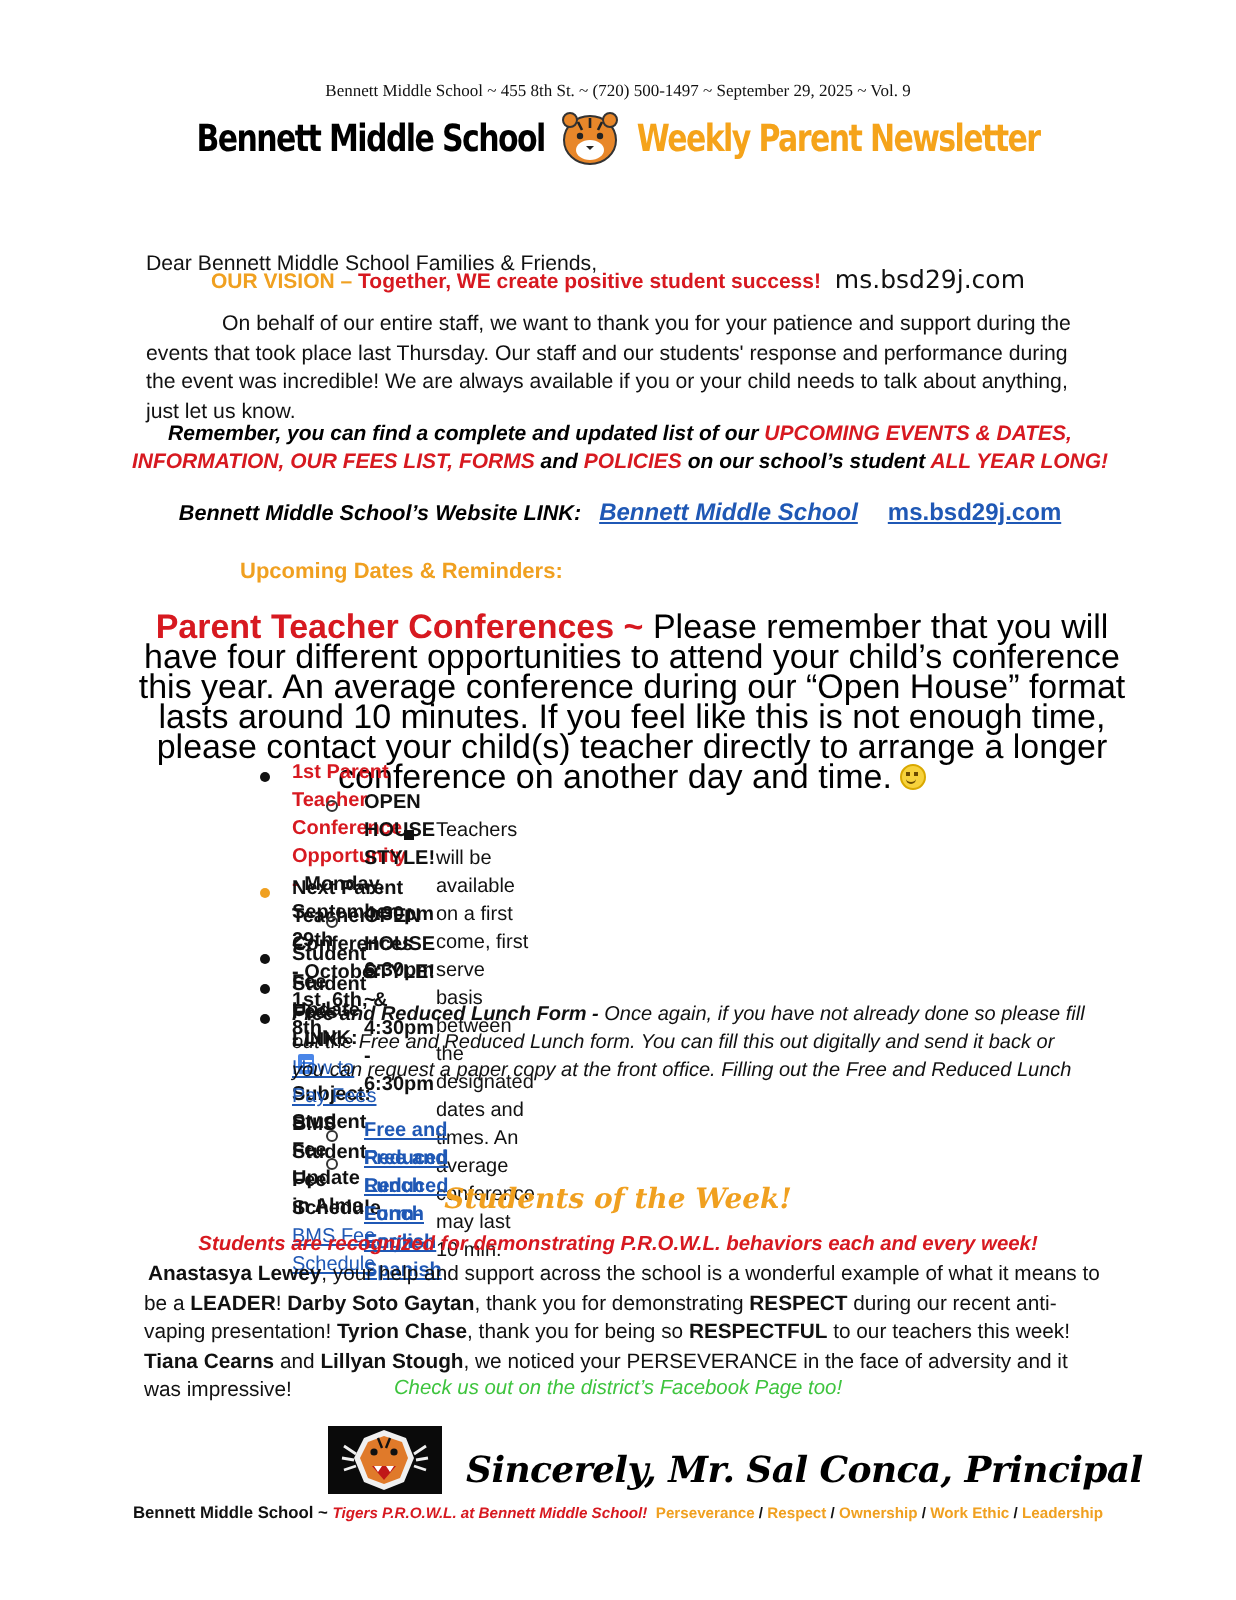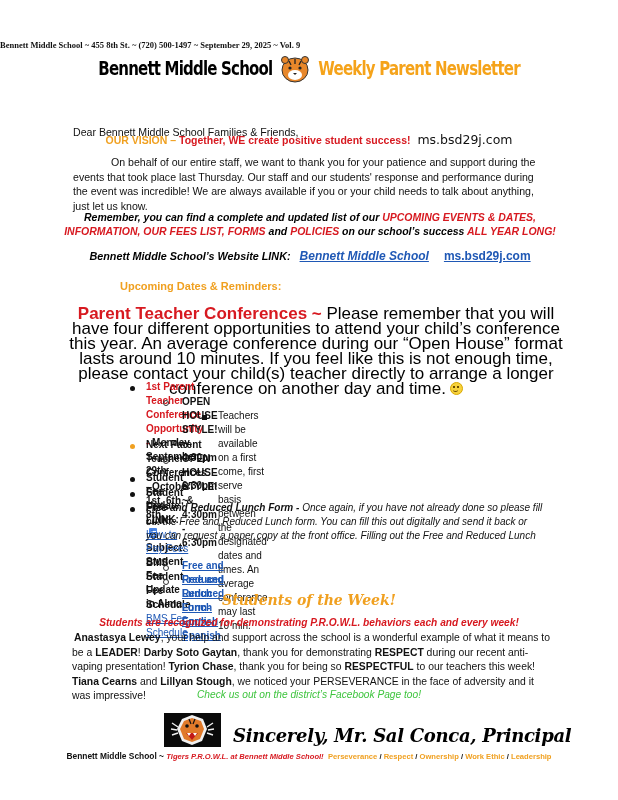--- a/index.html
+++ b/index.html
@@ -1,18 +1,18 @@
 <!DOCTYPE html>
 <html><head>
   <meta charset="utf-8">
   <style>
     html, body { margin: 0; padding: 0; background: #ffffff; }
     body { width: 618px; height: 800px; position: relative; overflow: hidden; font-family: "Liberation Sans", sans-serif; color: #000; }
     .page { position: absolute; left: 0; top: 0; width: 618px; height: 800px; }
-    .header-line { position: absolute; top: 40px; left: 0; width: 618px; text-align: left; font-family: "Liberation Serif", serif; font-size: 8.5px; font-weight: bold; color: #111; }
+    .header-line { position: absolute; top: 40px; left: 0; width: 618px; text-align: center; font-family: "Liberation Serif", serif; font-size: 8.5px; font-weight: normal; color: #111; }
     .title-row { position: absolute; top: 52px; left: 0; width: 618px; height: 34px; display: flex; justify-content: center; align-items: center; gap: 8px; }
     .title-left { font-family: "DejaVu Sans", sans-serif; font-weight: 900; font-size: 15px; letter-spacing: -0.8px; color: #000; transform: scaleY(1.25); }
     .title-right { font-family: "DejaVu Sans", sans-serif; font-weight: 900; font-size: 15px; letter-spacing: -0.8px; color: #f5a31a; transform: scaleY(1.25); }
     .tiger-head { width: 30px; height: 28px; position: relative; }
     .vision { position: absolute; top: 84px; left: 0; width: 618px; text-align: center; font-size: 10.5px; font-weight: bold; margin-top: 48px; }
     .vision .v-lead { color: #f0a020; }
     .vision .v-main { color: #d71920; }
     .vision .v-url { color: #111; font-weight: normal; font-size: 12.5px; margin-left: 4px; font-family: "DejaVu Sans", sans-serif; }
     .body-text { font-family: "Liberation Sans", sans-serif; font-size: 10.6px; line-height: 14.5px; color: #111; margin-top: 17px; }
     .greeting { position: absolute; top: 108px; left: 73px; }
@@ -78,21 +78,21 @@
 
   <div class="vision">
     <span class="v-lead">OUR VISION – </span><span class="v-main">Together, WE create positive student success!</span>
     <span class="v-url">ms.bsd29j.com</span>
   </div>
 
   <div class="body-text greeting">Dear Bennett Middle School Families &amp; Friends,</div>
   <div class="body-text intro">On behalf of our entire staff, we want to thank you for your patience and support during the events that took place last Thursday.  Our staff and our students' response and performance during the event was incredible!  We are always available if you or your child needs to talk about anything, just let us know.</div>
 
   <div class="remember">
-    <span>Remember, you can find a complete and updated list of our </span><span class="red">UPCOMING EVENTS &amp; DATES, INFORMATION, OUR FEES LIST, FORMS</span><span> and </span><span class="red">POLICIES</span><span> on our school’s success </span><span class="red">ALL YEAR LONG!</span>
+    <span>Remember, you can find a complete and updated list of our </span><span class="red">UPCOMING EVENTS &amp; DATES, INFORMATION, OUR FEES LIST, FORMS</span><span> and </span><span class="red">POLICIES</span><span> on our school’s student </span><span class="red">ALL YEAR LONG!</span>
   </div>
 
   <div class="weblink">
     <span>Bennett Middle School’s Website LINK:</span>
     <span class="link">Bennett Middle School</span>
     <span class="link link2">ms.bsd29j.com</span>
   </div>
 
   <div class="upcoming-heading">Upcoming Dates &amp; Reminders:</div>
 

